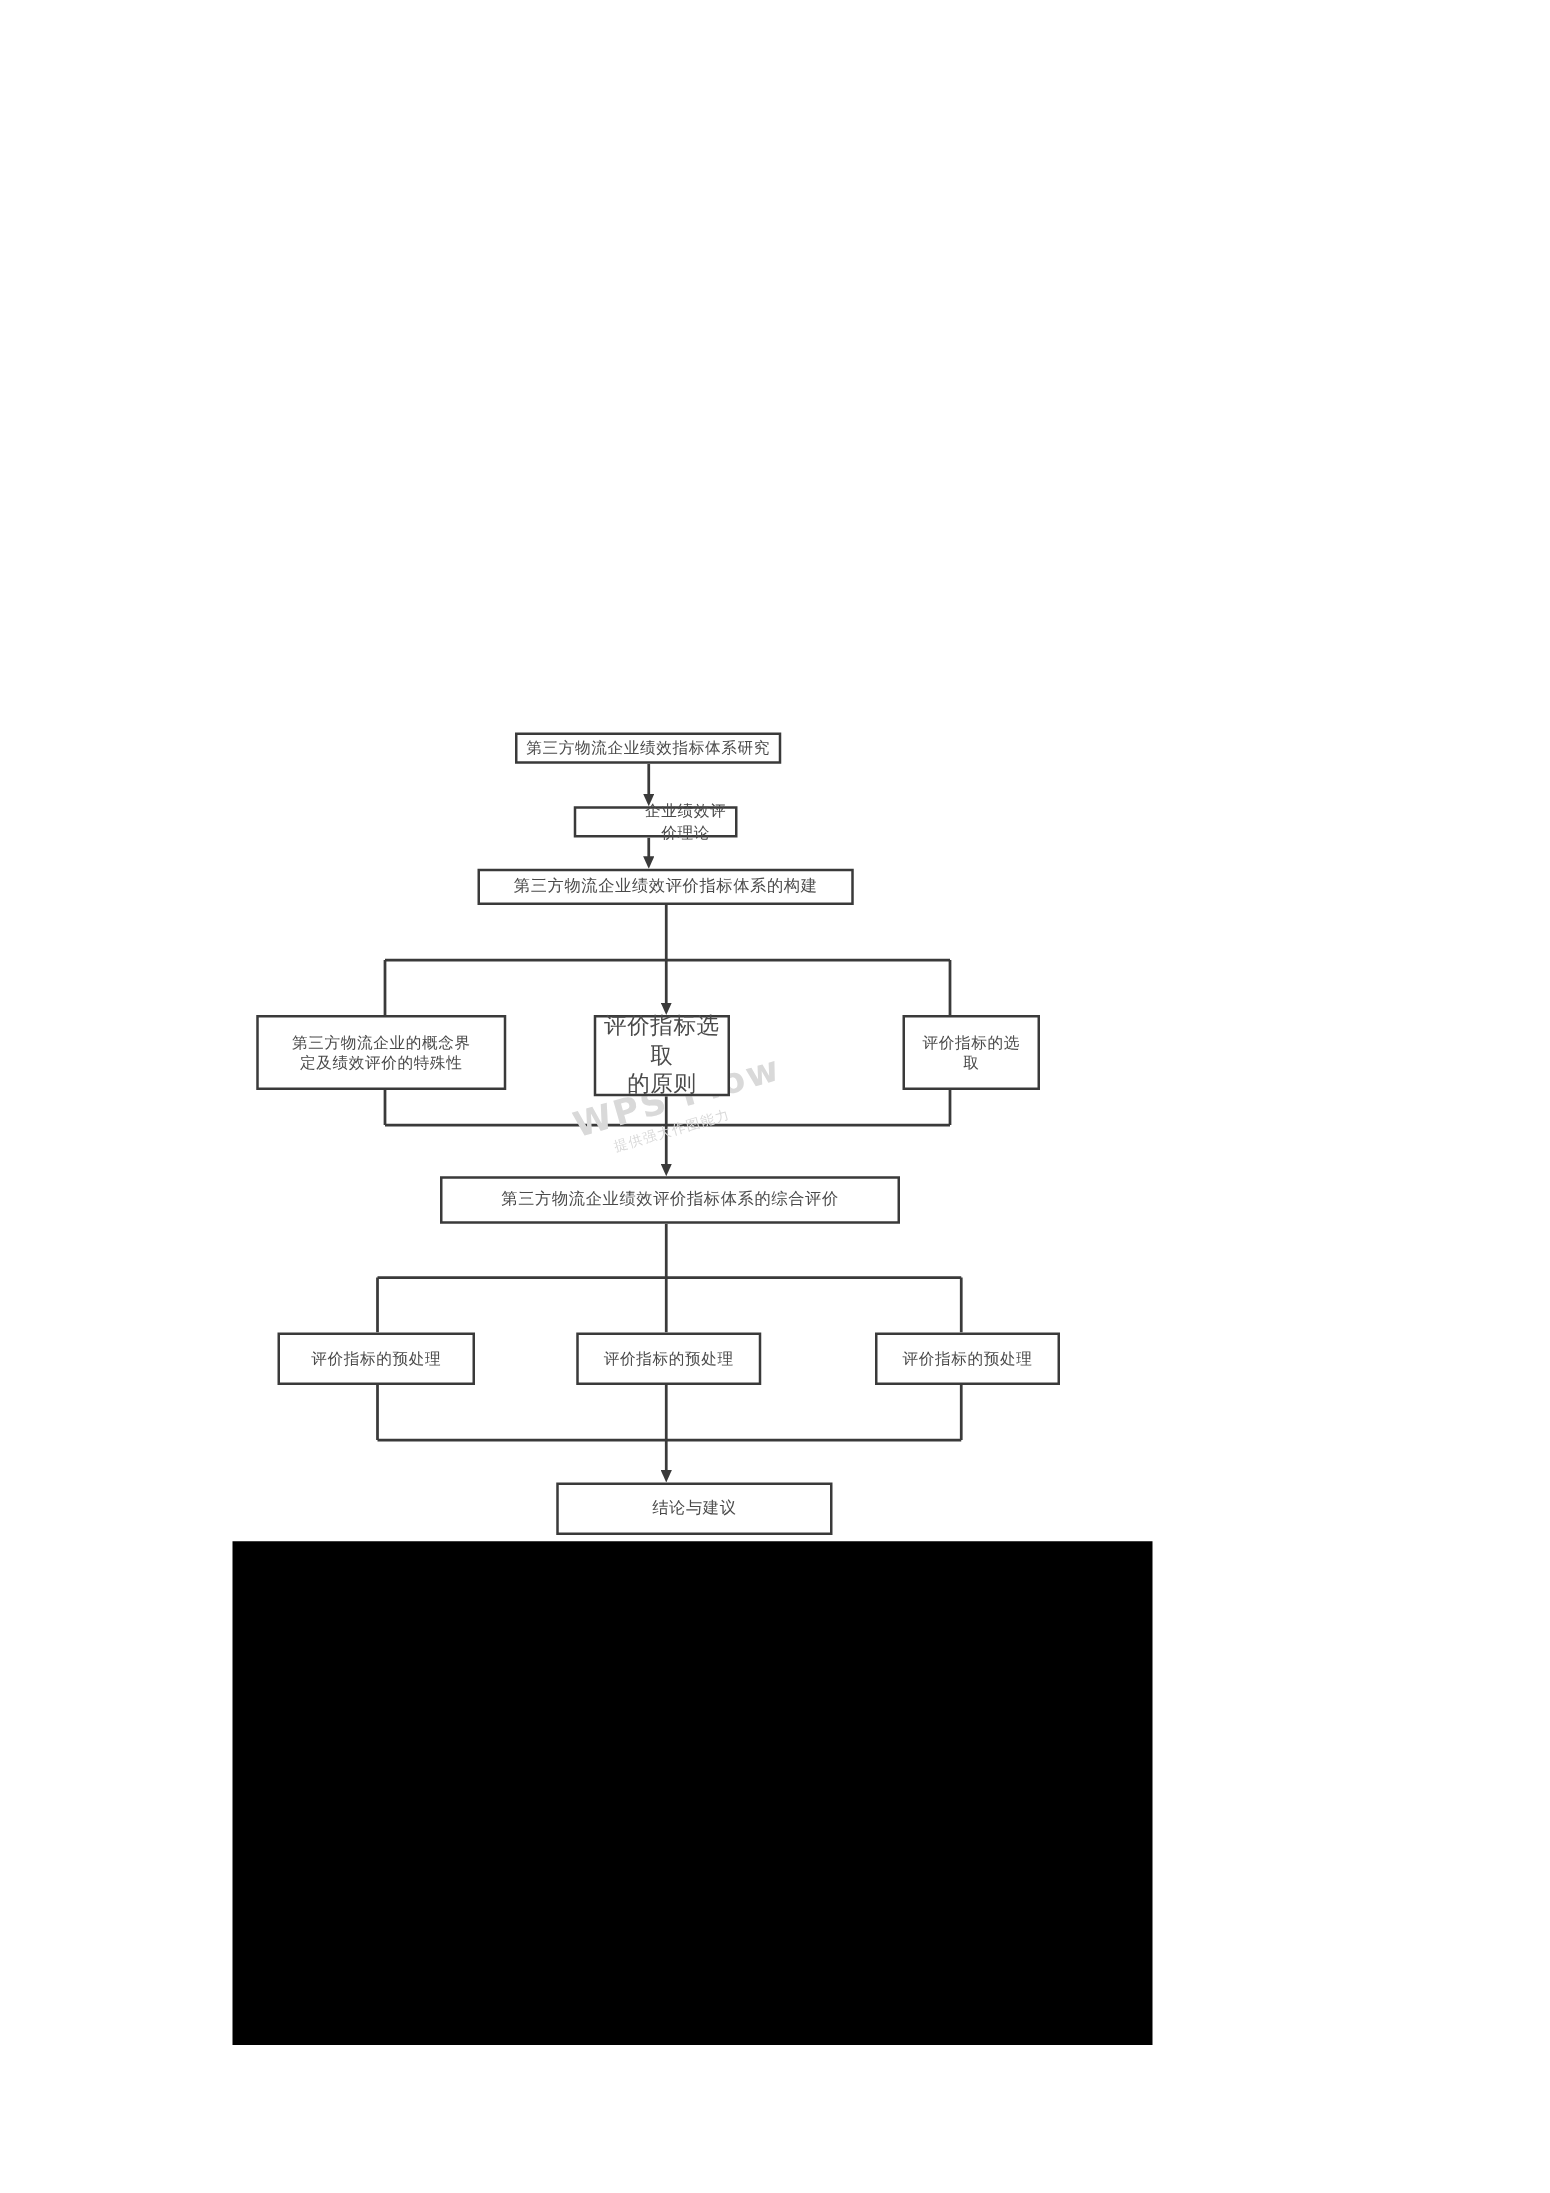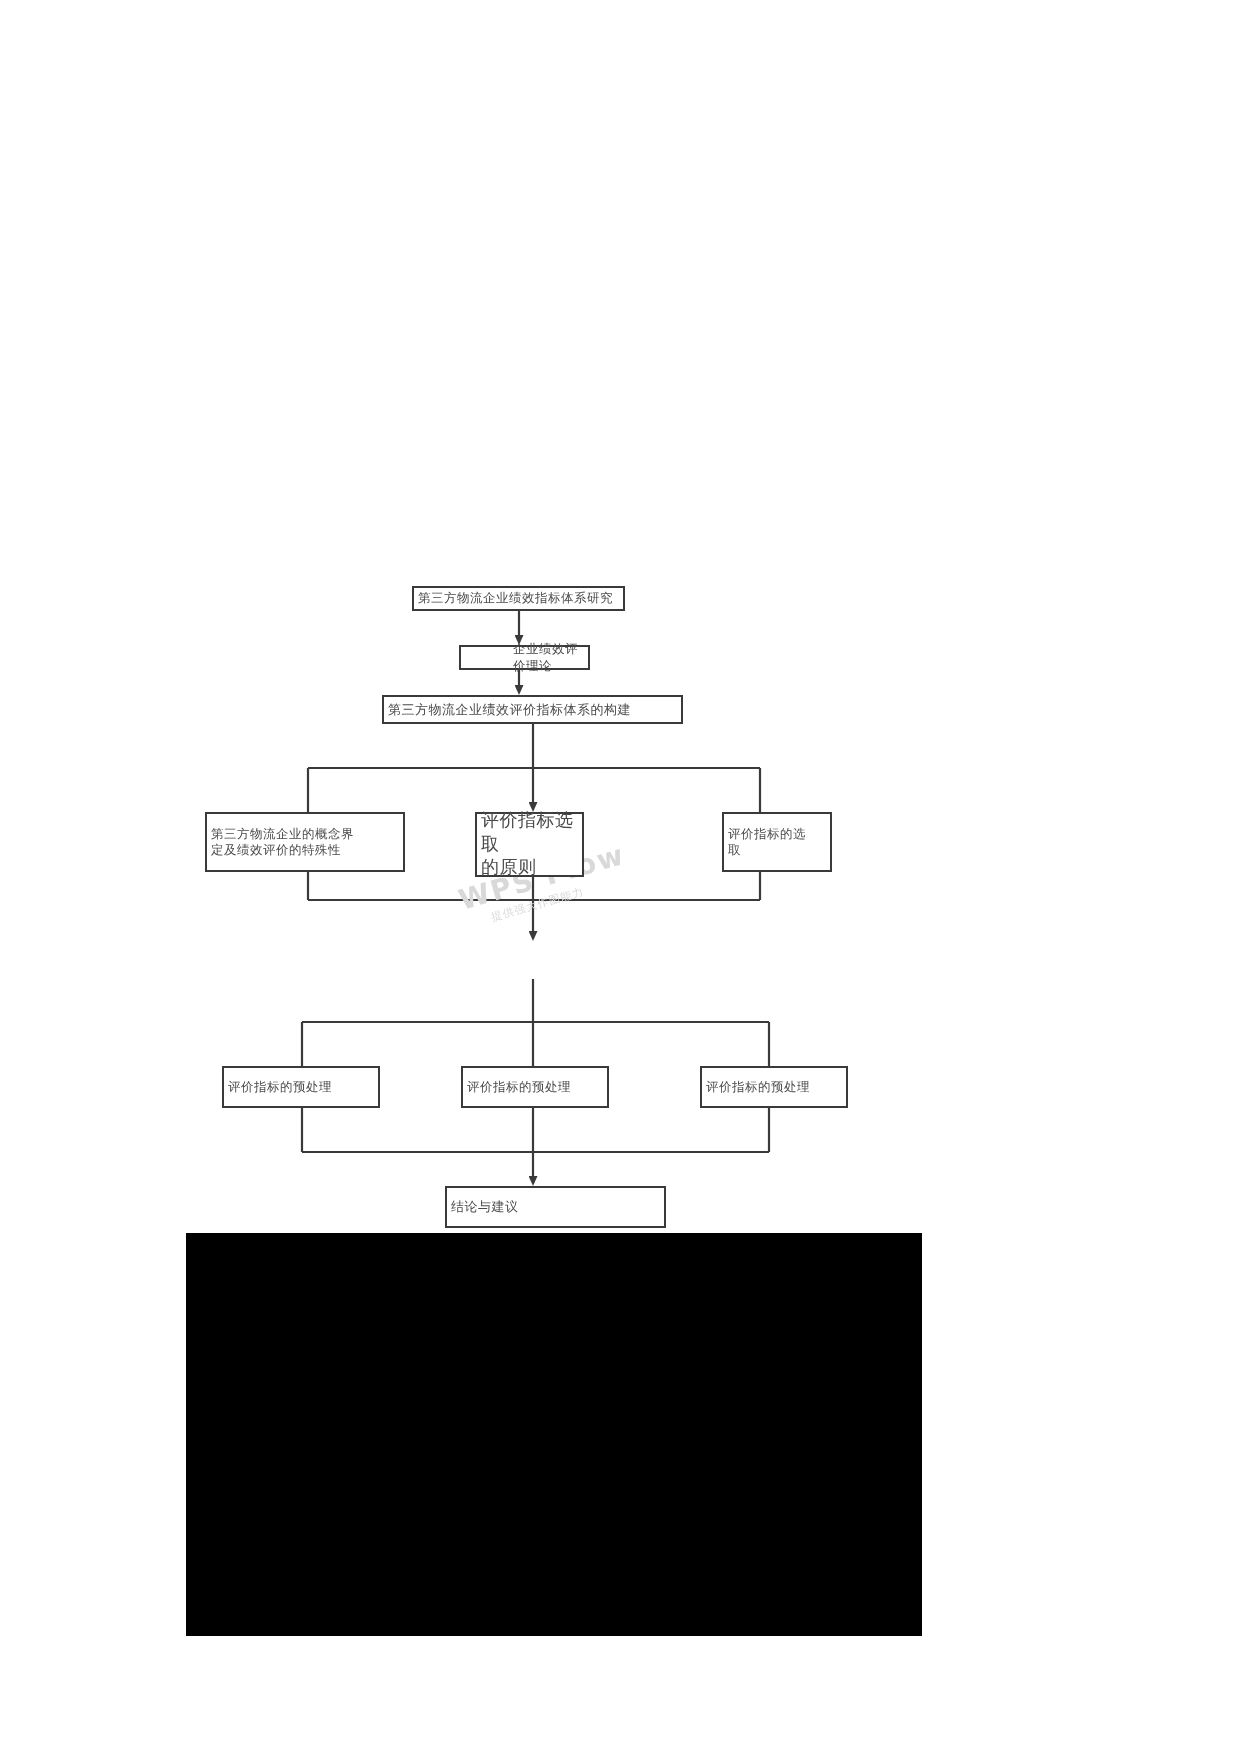--- a/index.html
+++ b/index.html
@@ -34,25 +34,25 @@
   }
 
   .node {
     position: absolute;
     box-sizing: border-box;
     background: #ffffff;
     border: 2px solid #3a3a3a;
     display: flex;
     align-items: center;
     justify-content: center;
+    text-align: center;
     color: #4a4a4a;
     line-height: 1.32;
     letter-spacing: 0.5px;
     z-index: 5;
-    font-family: Liberation Serif, serif;
   }
   .node .lbl {
     display: block;
     width: 100%;
     padding: 0 4px;
     white-space: pre-line;
   }
 
   
   #n-title      { left: 412px; top: 586px;  width: 213px; height: 25px;  font-size: 12.5px; }
@@ -184,20 +184,23 @@
   <div class="node" id="n-principle">
     <span class="lbl">评价指标选取
 的原则</span>
   </div>
 
   <div class="node" id="n-selection">
     <span class="lbl">评价指标的选
 取</span>
   </div>
 
+  <div class="node" id="n-comp">
+    <span class="lbl">第三方物流企业绩效评价指标体系的综合评价</span>
+  </div>
 
   <div class="node" id="n-pre1">
     <span class="lbl">评价指标的预处理</span>
   </div>
 
   <div class="node" id="n-pre2">
     <span class="lbl">评价指标的预处理</span>
   </div>
 
   <div class="node" id="n-pre3">

